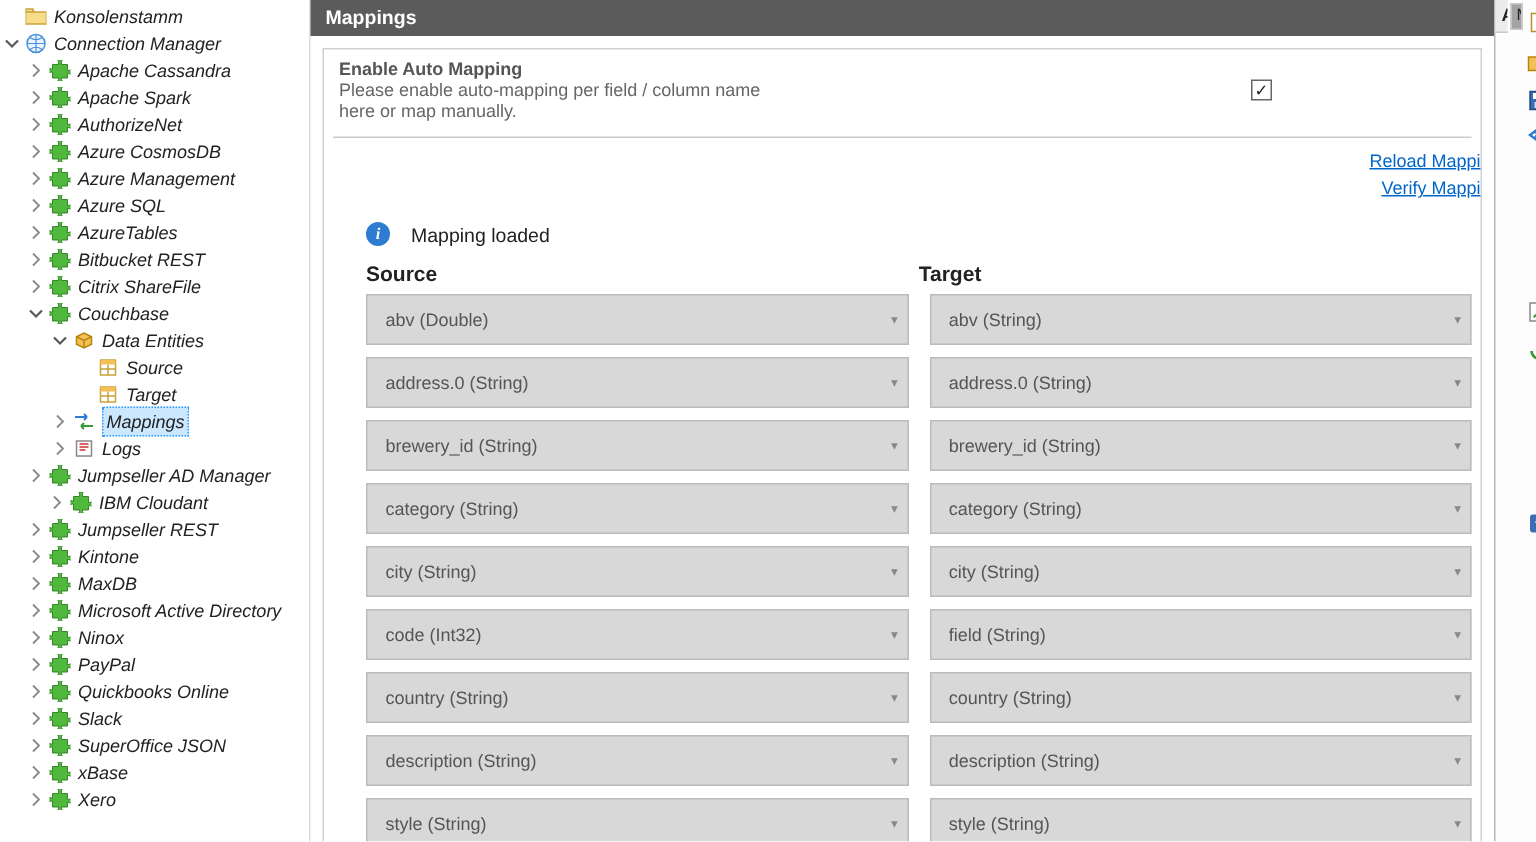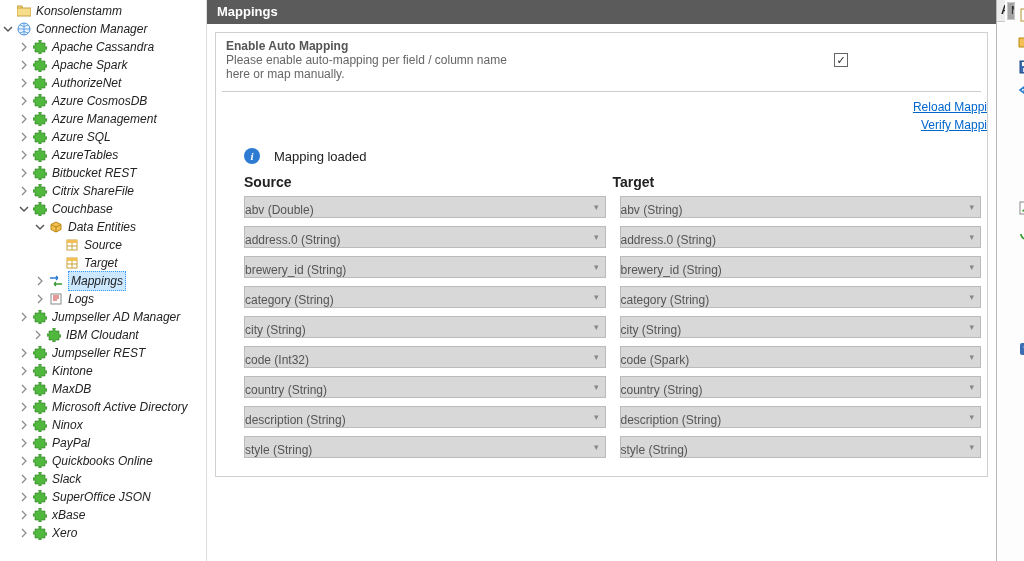--- a/index.html
+++ b/index.html
@@ -93,22 +93,22 @@
   .status-row .info-icon {
     width:16px; height:16px; border-radius:50%; background:#2d7cd1; color:#fff; font-weight:bold;
     display:inline-flex; justify-content:center; align-items:center; font-size:11px; margin-right:14px;
     font-family: Georgia, serif; font-style: italic;
   }
   .columns-header { display:flex; padding: 6px 6px 6px 28px; }
   .columns-header .col { flex:1; font-weight:bold; font-size:14px; }
   .field-rows { padding: 0 6px 10px 28px; }
   .field-row { display:flex; gap:14px; margin-bottom:8px; }
   .field-cell {
-    flex:1; height:22px; background:#d8d8d8; border:1px solid #bbb; display:flex; align-items:flex-end;
-    padding:0 0; font-size:12px; color:#555; position:relative;
+    flex:1; height:34px; background:#d8d8d8; border:1px solid #bbb; display:flex; align-items:center;
+    padding:0 12px; font-size:12px; color:#555; position:relative;
   }
   .field-cell .chev {
     position:absolute; right:6px; top:50%; transform:translateY(-50%); font-size:9px; color:#888;
   }
   
   .action-bar {
     width: 28px;
     height: 561px;
     border-left: 1px solid #b8b8b8;
     background: #fdfdfd;
@@ -598,21 +598,21 @@
               <span>city (String)</span>
               <span class="chev">▾</span>
             </div>
           </div>
           <div class="field-row">
             <div class="field-cell">
               <span>code (Int32)</span>
               <span class="chev">▾</span>
             </div>
             <div class="field-cell">
-              <span>code (Spark)</span>
+              <span>field (String)</span>
               <span class="chev">▾</span>
             </div>
           </div>
           <div class="field-row">
             <div class="field-cell">
               <span>country (String)</span>
               <span class="chev">▾</span>
             </div>
             <div class="field-cell">
               <span>country (String)</span>

